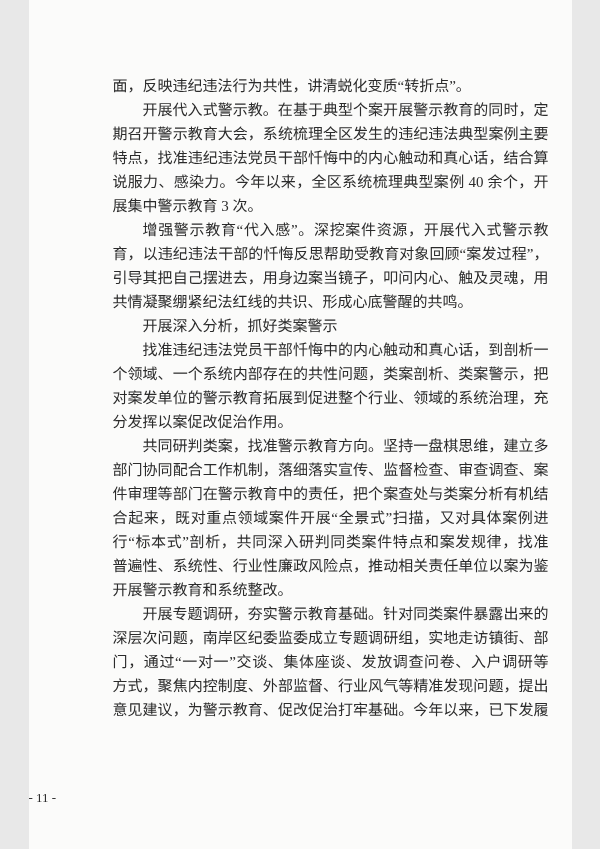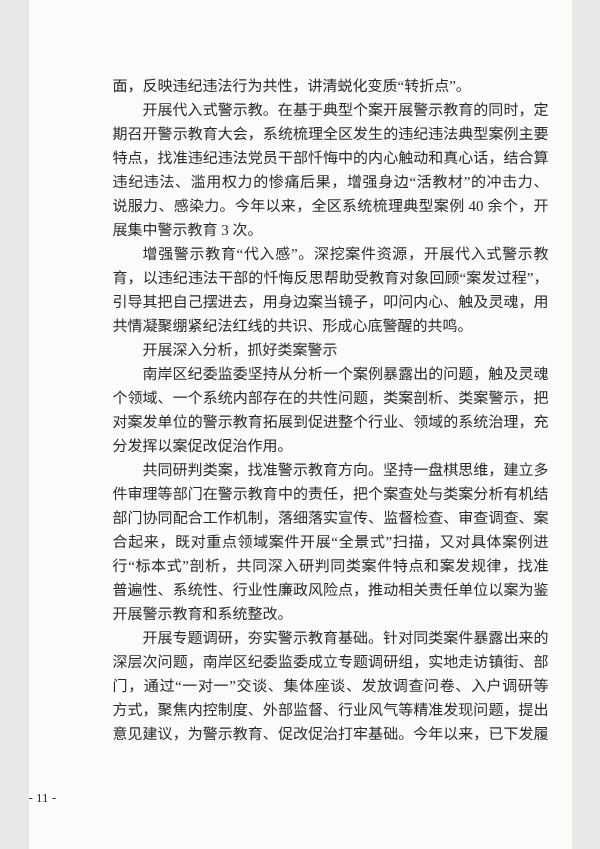--- a/index.html
+++ b/index.html
@@ -56,35 +56,34 @@
 </style>
 </head>
 <body>
 
 <div class="page">
   <div class="text-block">
       <div class="line">面，反映违纪违法行为共性，讲清蜕化变质“转折点”。</div>
       <div class="line indent fill">开展代入式警示教。在基于典型个案开展警示教育的同时，定</div>
       <div class="line fill">期召开警示教育大会，系统梳理全区发生的违纪违法典型案例主要</div>
       <div class="line fill">特点，找准违纪违法党员干部忏悔中的内心触动和真心话，结合算</div>
-      <div class="line fill">违纪违法、滥用权力的惨痛后果，增强身边“活教材”的冲击力、</div>
       <div class="line fill">说服力、感染力。今年以来，全区系统梳理典型案例 40 余个，开</div>
       <div class="line">展集中警示教育 3 次。</div>
       <div class="line indent fill">增强警示教育“代入感”。深挖案件资源，开展代入式警示教</div>
       <div class="line fill">育，以违纪违法干部的忏悔反思帮助受教育对象回顾“案发过程”，</div>
       <div class="line fill">引导其把自己摆进去，用身边案当镜子，叩问内心、触及灵魂，用</div>
       <div class="line">共情凝聚绷紧纪法红线的共识、形成心底警醒的共鸣。</div>
       <div class="line indent">开展深入分析，抓好类案警示</div>
-      <div class="line indent fill">南岸区纪委监委坚持从分析一个案例暴露出的问题，触及灵魂</div>
+      <div class="line indent fill">找准违纪违法党员干部忏悔中的内心触动和真心话，到剖析一</div>
       <div class="line fill">个领域、一个系统内部存在的共性问题，类案剖析、类案警示，把</div>
       <div class="line fill">对案发单位的警示教育拓展到促进整个行业、领域的系统治理，充</div>
       <div class="line">分发挥以案促改促治作用。</div>
       <div class="line indent fill">共同研判类案，找准警示教育方向。坚持一盘棋思维，建立多</div>
+      <div class="line fill">部门协同配合工作机制，落细落实宣传、监督检查、审查调查、案</div>
       <div class="line fill">件审理等部门在警示教育中的责任，把个案查处与类案分析有机结</div>
-      <div class="line fill">部门协同配合工作机制，落细落实宣传、监督检查、审查调查、案</div>
       <div class="line fill">合起来，既对重点领域案件开展“全景式”扫描，又对具体案例进</div>
       <div class="line fill">行“标本式”剖析，共同深入研判同类案件特点和案发规律，找准</div>
       <div class="line fill">普遍性、系统性、行业性廉政风险点，推动相关责任单位以案为鉴</div>
       <div class="line">开展警示教育和系统整改。</div>
       <div class="line indent fill">开展专题调研，夯实警示教育基础。针对同类案件暴露出来的</div>
       <div class="line fill">深层次问题，南岸区纪委监委成立专题调研组，实地走访镇街、部</div>
       <div class="line fill">门，通过“一对一”交谈、集体座谈、发放调查问卷、入户调研等</div>
       <div class="line fill">方式，聚焦内控制度、外部监督、行业风气等精准发现问题，提出</div>
       <div class="line fill">意见建议，为警示教育、促改促治打牢基础。今年以来，已下发履</div>
     </div>

